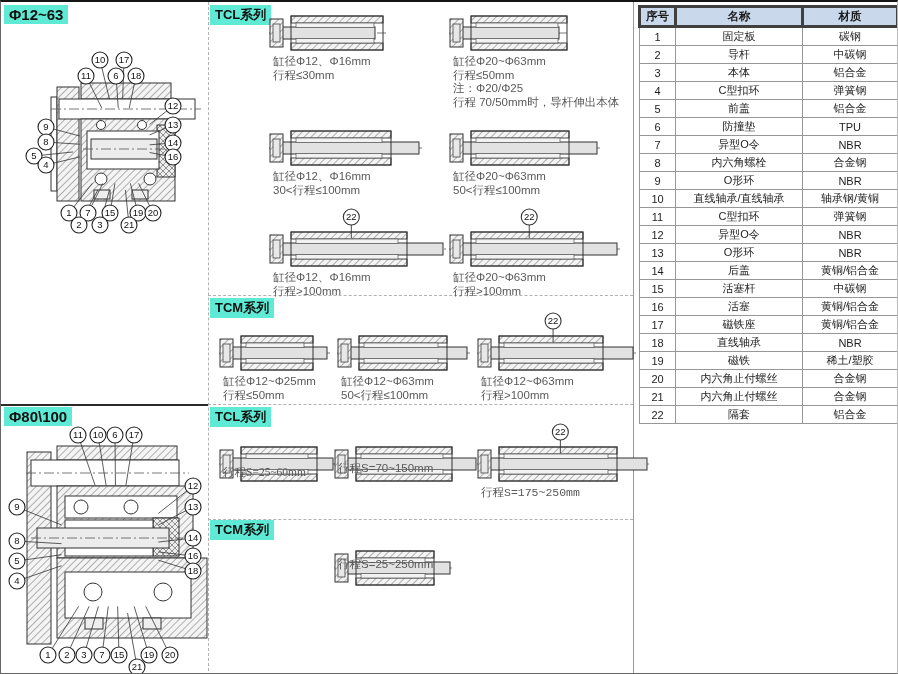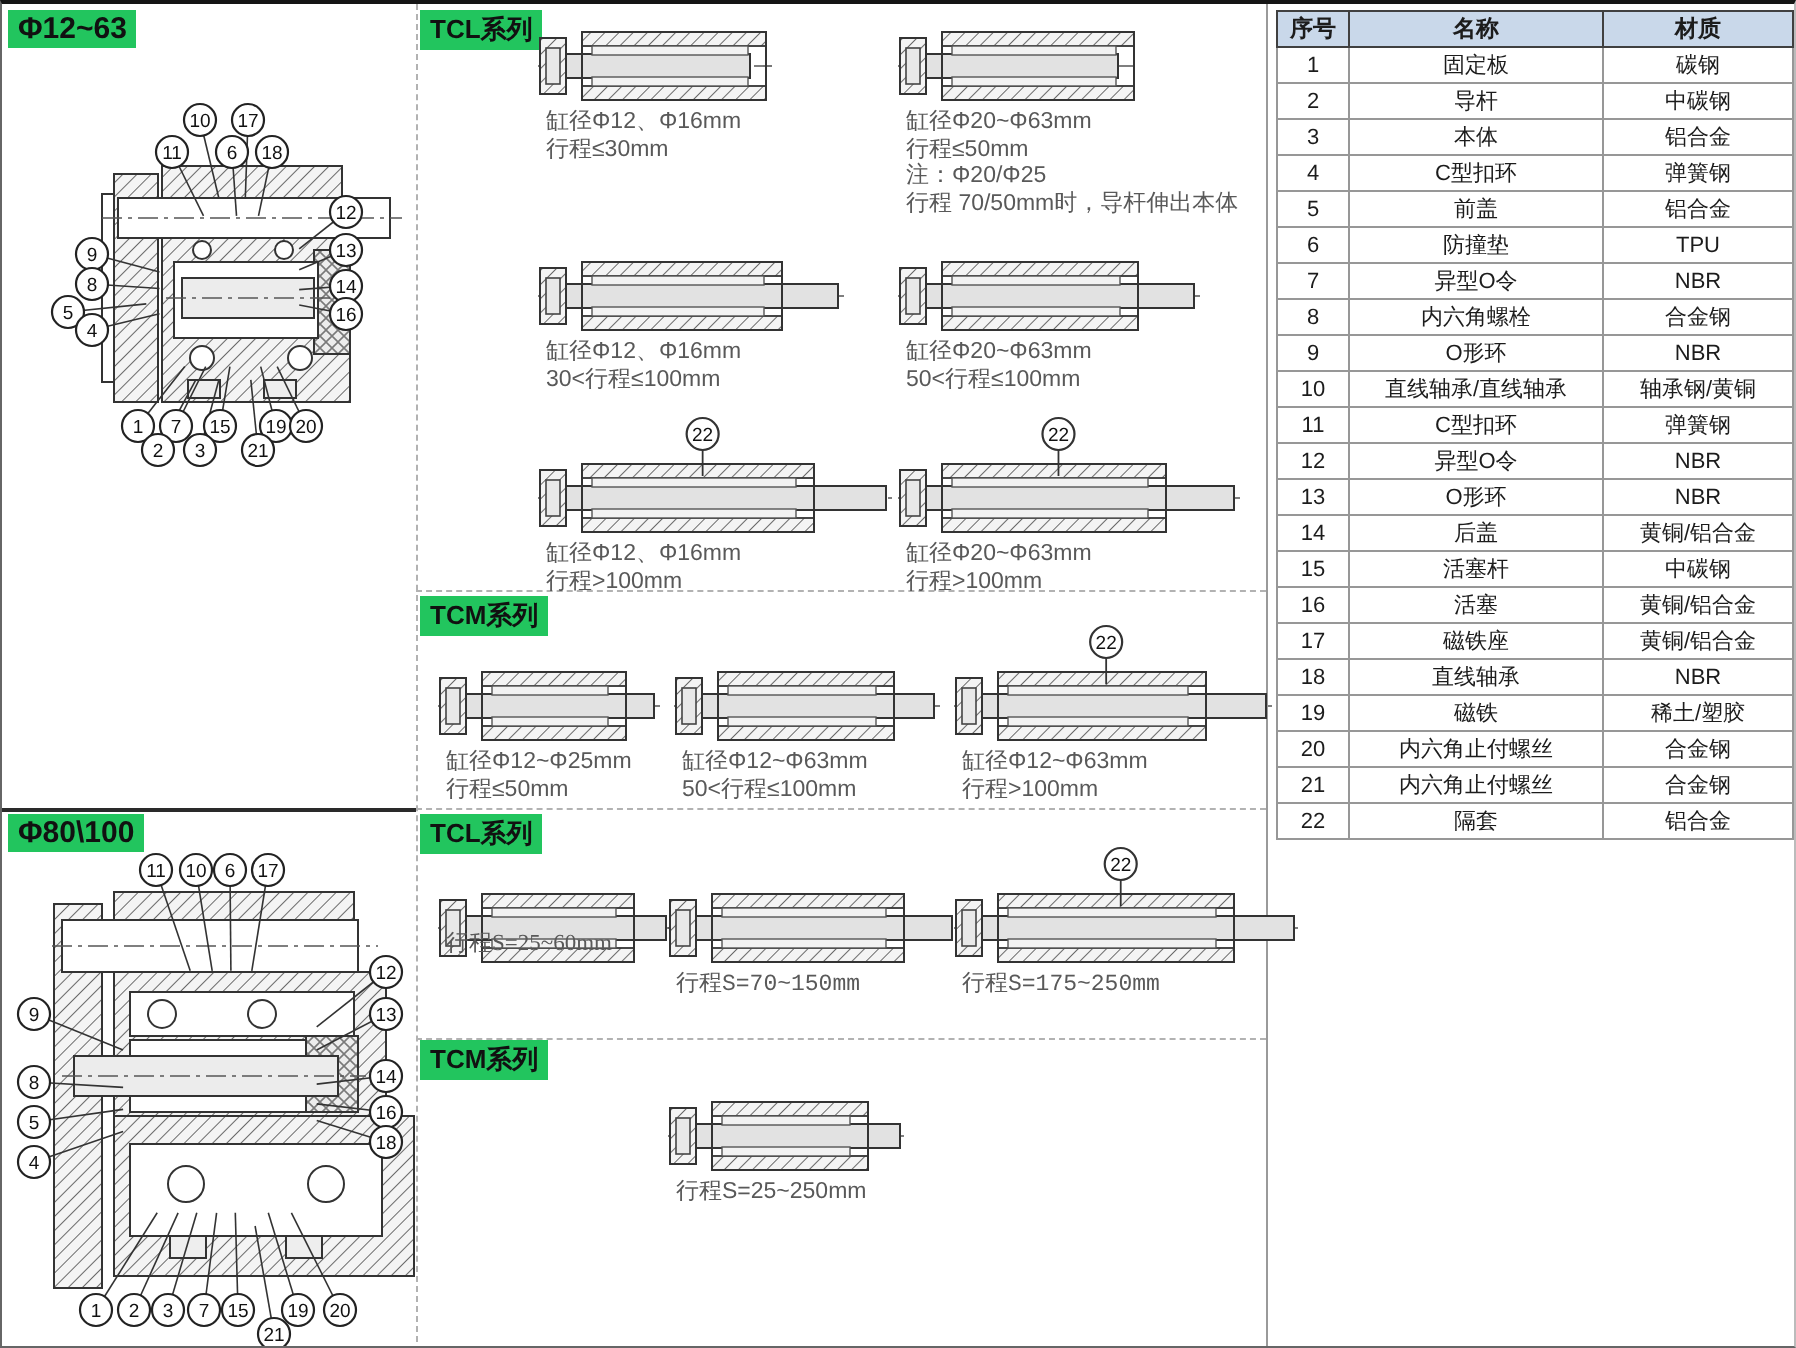--- a/index.html
+++ b/index.html
@@ -1,32 +1,32 @@
 <!DOCTYPE html>
 <html><head>
 <meta charset="utf-8">
 <style>
   html,body{margin:0;padding:0;background:#fff}
   .page{position:relative;width:898px;height:674px;background:#fff;overflow:hidden;
         font-family:"Liberation Sans","DejaVu Sans",sans-serif;box-sizing:border-box;
         border-top:2px solid #151515;border-left:1px solid #666;border-bottom:1px solid #666;border-right:1px solid #bbb}
-  .chip{position:absolute;background:#22c55e;color:#111;font-weight:bold;padding:1px 5px;white-space:nowrap}
+  .chip{position:absolute;background:#5eead4;color:#111;font-weight:bold;padding:1px 5px;white-space:nowrap}
   .chip.big{font-size:15px}
   .chip.md{font-size:13px}
   .vline{position:absolute;width:0;border-left:1px dashed #b2b2b2}
   .vline.solid{border-left:1px solid #9a9a9a}
   .hline{position:absolute;height:0;border-top:1px dashed #b2b2b2}
   .hline.solidblk{border-top:2px solid #2a2a2a}
   .cyl{position:absolute}
   .cap{position:absolute;color:#595959;font-size:11.5px;line-height:13.5px;white-space:nowrap}
   .drawing{position:absolute}
   svg .cl{stroke:#555;stroke-width:0.8;stroke-dasharray:10 3 2 3;fill:none}
   table.parts{position:absolute;left:637px;top:3px;border-collapse:collapse;table-layout:fixed;
         width:258px;font-size:11px;color:#1c1c1c}
-  .parts th{background:#c9d8ea;font-weight:bold;border:1px solid #404040;padding:1px 2px;font-size:11.5px}
+  .parts th{background:#c9d8ea;font-weight:bold;border:3px solid #404040;padding:1px 2px;font-size:11.5px}
   .parts td{border:1px solid #979797;text-align:center;padding:1px 2px;height:12.6px;overflow:hidden;white-space:nowrap}
 </style>
 </head>
 <body>
 
 <svg width="0" height="0" style="position:absolute" aria-hidden="true">
   <defs>
     <pattern id="hatch" patternUnits="userSpaceOnUse" width="5" height="5" patternTransform="rotate(45)">
       <rect width="5" height="5" fill="#f4f4f4"></rect>
       <line x1="0" y1="0" x2="0" y2="5" stroke="#6a6a6a" stroke-width="1"></line>
@@ -474,21 +474,21 @@
           <line x1="0" y1="19" x2="145" y2="19" class="cl"></line>
           <rect x="11" y="13" width="131" height="12" fill="#e2e2e2" stroke="#333" stroke-width="1"></rect>
           <rect x="1" y="5" width="13" height="28" fill="url(#hatch)" stroke="#333"></rect>
           <rect x="4" y="10" width="7" height="18" fill="#e8e8e8" stroke="#444" stroke-width="0.8"></rect>
           <rect x="22" y="2" width="96" height="7" fill="url(#hatch)" stroke="#333" stroke-width="0.9"></rect>
           <rect x="22" y="29" width="96" height="7" fill="url(#hatch)" stroke="#333" stroke-width="0.9"></rect>
           <rect x="27" y="9" width="82" height="4.5" fill="#f2f2f2" stroke="#555" stroke-width="0.7"></rect>
           <rect x="27" y="24.5" width="82" height="4.5" fill="#f2f2f2" stroke="#555" stroke-width="0.7"></rect>
           <rect x="22" y="2" width="96" height="34" fill="none" stroke="#333"></rect>
         </svg></div>
-      <div class="cap" style="left: 337px; top: 484px; font-family: Liberation Mono, monospace;">
+      <div class="cap" style="left: 337px; top: 460px;">
         <div>行程S=70~150mm</div>
       </div>
       <div class="cyl" style="left: 476px; top: 421px;"><svg width="174" height="64" xmlns="http://www.w3.org/2000/svg">
           <line x1="0" y1="41" x2="173" y2="41" class="cl"></line>
           <rect x="11" y="35" width="159" height="12" fill="#e2e2e2" stroke="#333" stroke-width="1"></rect>
           <rect x="1" y="27" width="13" height="28" fill="url(#hatch)" stroke="#333"></rect>
           <rect x="4" y="32" width="7" height="18" fill="#e8e8e8" stroke="#444" stroke-width="0.8"></rect>
           <rect x="22" y="24" width="118" height="7" fill="url(#hatch)" stroke="#333" stroke-width="0.9"></rect>
           <rect x="22" y="51" width="118" height="7" fill="url(#hatch)" stroke="#333" stroke-width="0.9"></rect>
           <rect x="27" y="31" width="104" height="4.5" fill="#f2f2f2" stroke="#555" stroke-width="0.7"></rect>
@@ -507,21 +507,21 @@
           <line x1="0" y1="19" x2="119" y2="19" class="cl"></line>
           <rect x="11" y="13" width="105" height="12" fill="#e2e2e2" stroke="#333" stroke-width="1"></rect>
           <rect x="1" y="5" width="13" height="28" fill="url(#hatch)" stroke="#333"></rect>
           <rect x="4" y="10" width="7" height="18" fill="#e8e8e8" stroke="#444" stroke-width="0.8"></rect>
           <rect x="22" y="2" width="78" height="7" fill="url(#hatch)" stroke="#333" stroke-width="0.9"></rect>
           <rect x="22" y="29" width="78" height="7" fill="url(#hatch)" stroke="#333" stroke-width="0.9"></rect>
           <rect x="27" y="9" width="64" height="4.5" fill="#f2f2f2" stroke="#555" stroke-width="0.7"></rect>
           <rect x="27" y="24.5" width="64" height="4.5" fill="#f2f2f2" stroke="#555" stroke-width="0.7"></rect>
           <rect x="22" y="2" width="78" height="34" fill="none" stroke="#333"></rect>
         </svg></div>
-      <div class="cap" style="left: 337px; top: 588px;">
+      <div class="cap" style="left: 337px; top: 556px;">
         <div>行程S=25~250mm</div>
       </div>
     </div>
 
   <table class="parts">
     <colgroup>
         <col style="width:36px">
         <col style="width:127px">
         <col style="width:95px">
       </colgroup>

